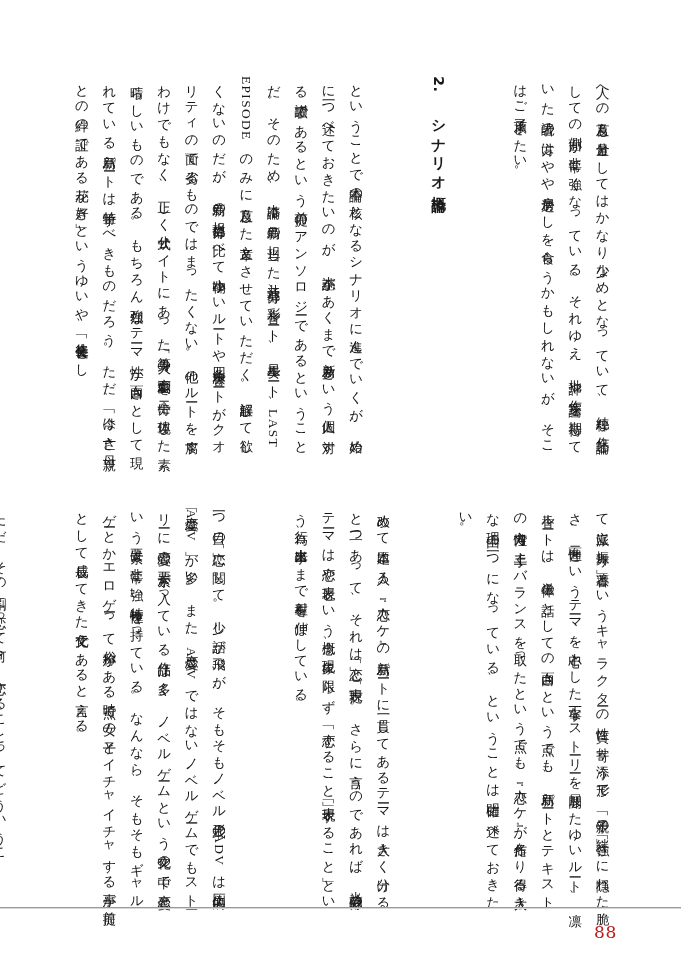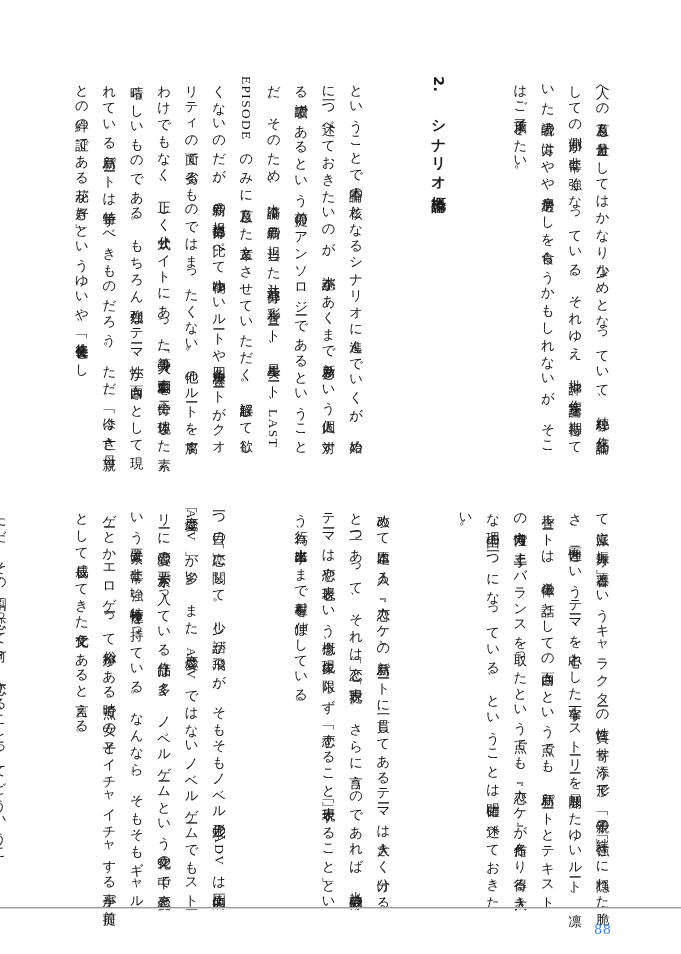--- a/index.html
+++ b/index.html
@@ -83,22 +83,22 @@
     width: 681px;
     height: 0;
     border-top: 1.4px solid #9a9a9a;
     border-bottom: 1px solid #d8d8d8;
   }
   #folio {
     position: absolute;
     top: 922px;
     left: 594px;
     font-family: "DejaVu Serif", "Liberation Serif", serif;
-    font-size: 13px;
-    color: #3b82f6;
+    font-size: 17px;
+    color: #b91c1c;
     letter-spacing: 0.6px;
   }
 </style>
 </head>
 <body>
 
 <div id="page">
 
   <div class="vblock" id="block-top">
     <p>人への言及も分量としてはかなり少なめとなっていて、純粋な作品論としての側面が非常に強くなっている。それゆえ、批評や作家論を期待していた読者の方はやや肩透かしを食らうかもしれないが、そこはご了承頂きたい。</p>

